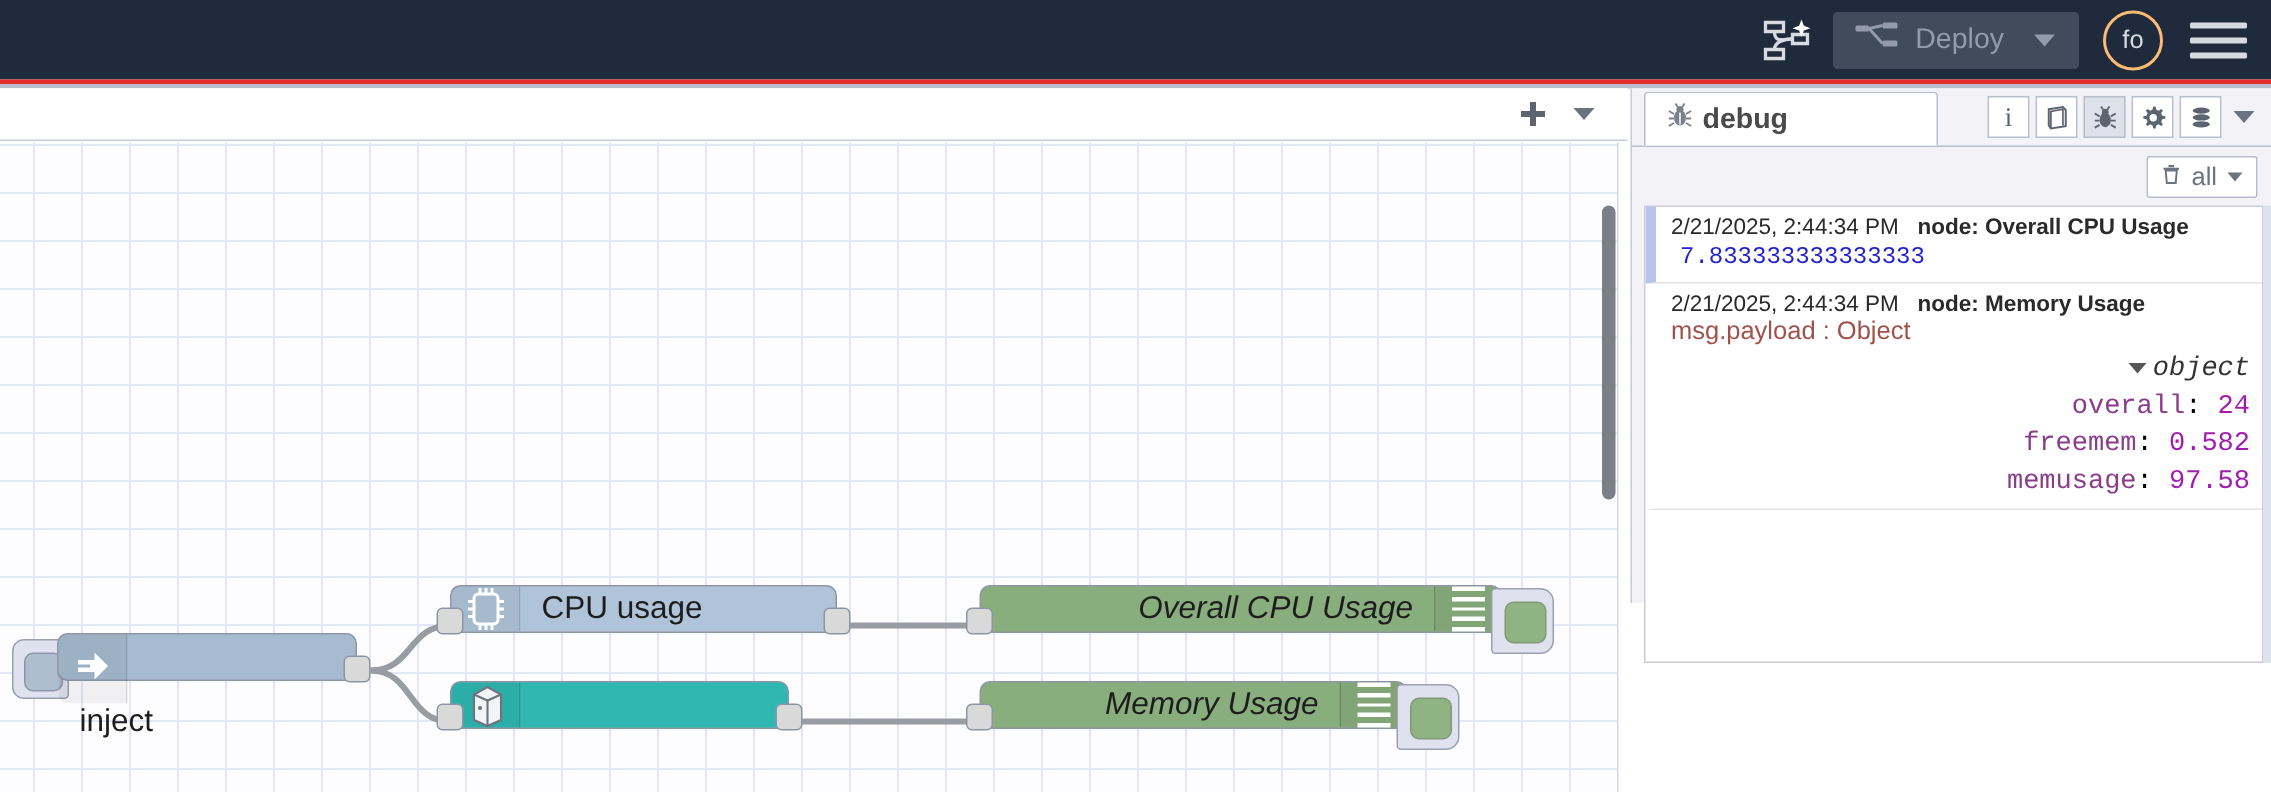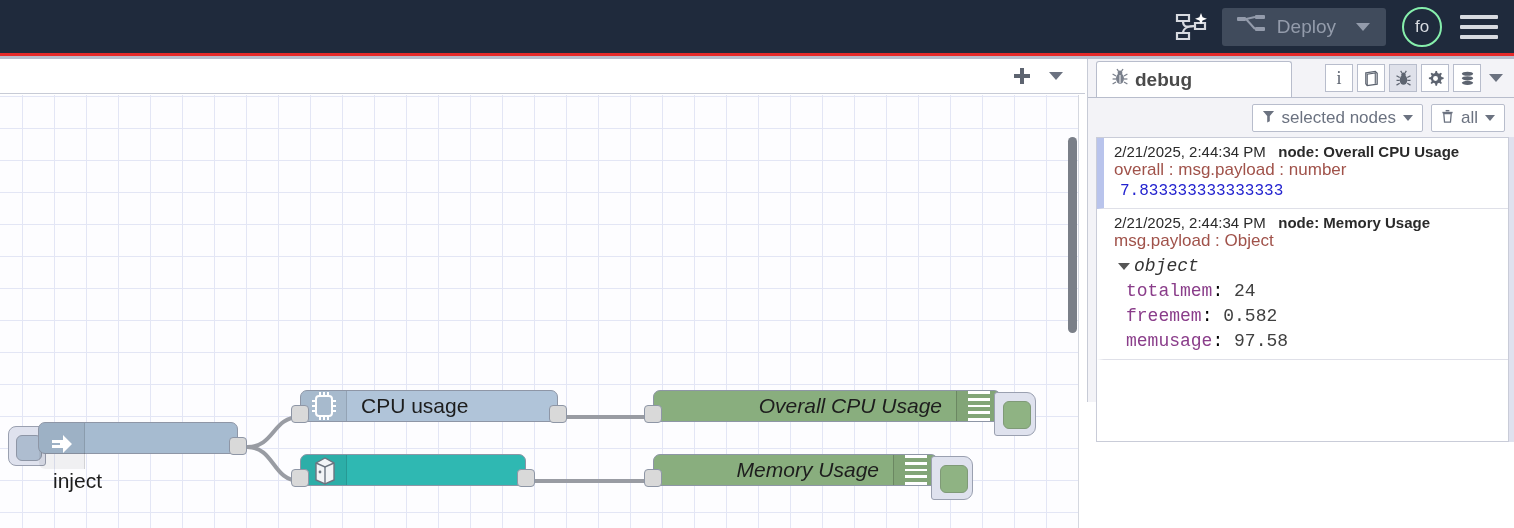--- a/index.html
+++ b/index.html
@@ -44,21 +44,21 @@
     display: flex; align-items: center; padding: 0 16px 0 4px;
     cursor: pointer;
   }
   .caret-down {
     width: 0; height: 0;
     border-left: 7px solid transparent; border-right: 7px solid transparent;
     border-top: 8px solid #9aa2b1;
   }
   #user-avatar {
     width: 40px; height: 40px; border-radius: 50%;
-    border: 2px solid #86efac; color: #d7dae0;
+    border: 2px solid #fdba74; color: #d7dae0;
     display: flex; align-items: center; justify-content: center;
     font-size: 17px; margin-right: 18px; cursor: pointer;
   }
   #main-menu-button {
     width: 38px; height: 34px; margin-right: 16px;
     display: flex; flex-direction: column; justify-content: center;
     gap: 6px; cursor: pointer;
   }
   #main-menu-button i { display:block; height: 4px; background: #d7dae0; border-radius:1px; }
 
@@ -243,25 +243,25 @@
   }
   .dbg-msg-head { font-size: 15px; color: #2a2a2a; white-space: nowrap; }
   .dbg-node { font-weight: bold; }
   .dbg-topic { font-size: 17px; color: #a0524a; }
   .dbg-value-number {
     font-family: "Liberation Mono", monospace;
     font-size: 16px; color: #2323cf; padding-left: 6px; padding-top: 2px;
   }
   .dbg-obj-row {
     font-family: "Liberation Mono", monospace;
-    font-size: 18px; padding-left: 12px; padding-top: 5px;
+    font-size: 18px; padding-left: 12px; padding-top: 5px; text-align: right;
   }
   .dbg-obj-toggle { color: #333; font-style: italic; }
   .dbg-key { color: #8a3d8a; }
-  .dbg-num { color: #404040; }
+  .dbg-num { color: #a21caf; }
   .tri { display:inline-block; width:0; height:0;
     border-left: 6px solid transparent; border-right: 6px solid transparent;
     border-top: 7px solid #555; vertical-align: middle; margin-right: 4px; }
   #debug-scroll-edge {
     position: absolute; right: 0; top: 78px; width: 5px; height: 305px;
     background: #dfe1ee;
   }
 </style>
 </head>
 <body>
@@ -495,62 +495,52 @@
       </div>
       <div id="sidebar-tools-caret">
         <span class="caret-down-gray"></span>
       </div>
     </div>
   </div>
 
   <div id="debug-toolbar">
     <div class="dbg-ctl">
       <span>
-        <svg width="13" height="13" viewBox="0 0 14 14">
-          <path d="M1 1 h12 l-4.6 5.5 v5.5 l-2.8 1.5 v-7 z" fill="#6b7280"></path>
-        </svg>
-      </span>
-      <span>selected nodes</span>
-      <span class="caret-down-gray" style="border-top-width:6px;border-left-width:5px;border-right-width:5px"></span>
-    </div>
-    <div class="dbg-ctl">
-      <span>
         <svg width="13" height="14" viewBox="0 0 14 15">
           <rect x="1.5" y="3" width="11" height="1.6" fill="#6b7280"></rect>
           <rect x="5" y="1" width="4" height="1.6" fill="#6b7280"></rect>
           <path d="M3 5 h8 l-.8 9 h-6.4 z" fill="none" stroke="#6b7280" stroke-width="1.4"></path>
         </svg>
       </span>
       <span>all</span>
       <span class="caret-down-gray" style="border-top-width:6px;border-left-width:5px;border-right-width:5px"></span>
     </div>
   </div>
 
   <div id="debug-messages">
 
     <div class="dbg-msg" style="border-left-color:#b9c4ec">
       <div class="dbg-msg-head">
         <span>2/21/2025, 2:44:34 PM</span>
         <span>&nbsp;&nbsp;</span><span class="dbg-node">node: </span><span class="dbg-node">Overall CPU Usage</span>
       </div>
-      <div class="dbg-topic">overall : msg.payload : number</div>
       <div class="dbg-value-number">7.833333333333333</div>
     </div>
 
     <div class="dbg-msg">
       <div class="dbg-msg-head">
         <span>2/21/2025, 2:44:34 PM</span>
         <span>&nbsp;&nbsp;</span><span class="dbg-node">node: </span><span class="dbg-node">Memory Usage</span>
       </div>
       <div class="dbg-topic">msg.payload : Object</div>
       <div class="dbg-obj-row" style="padding-left:4px">
         <span class="tri"></span><span class="dbg-obj-toggle">object</span>
       </div>
       <div class="dbg-obj-row">
-        <span class="dbg-key">totalmem</span><span>: </span><span class="dbg-num">24</span>
+        <span class="dbg-key">overall</span><span>: </span><span class="dbg-num">24</span>
       </div>
       <div class="dbg-obj-row">
         <span class="dbg-key">freemem</span><span>: </span><span class="dbg-num">0.582</span>
       </div>
       <div class="dbg-obj-row">
         <span class="dbg-key">memusage</span><span>: </span><span class="dbg-num">97.58</span>
       </div>
     </div>
 
   </div>

